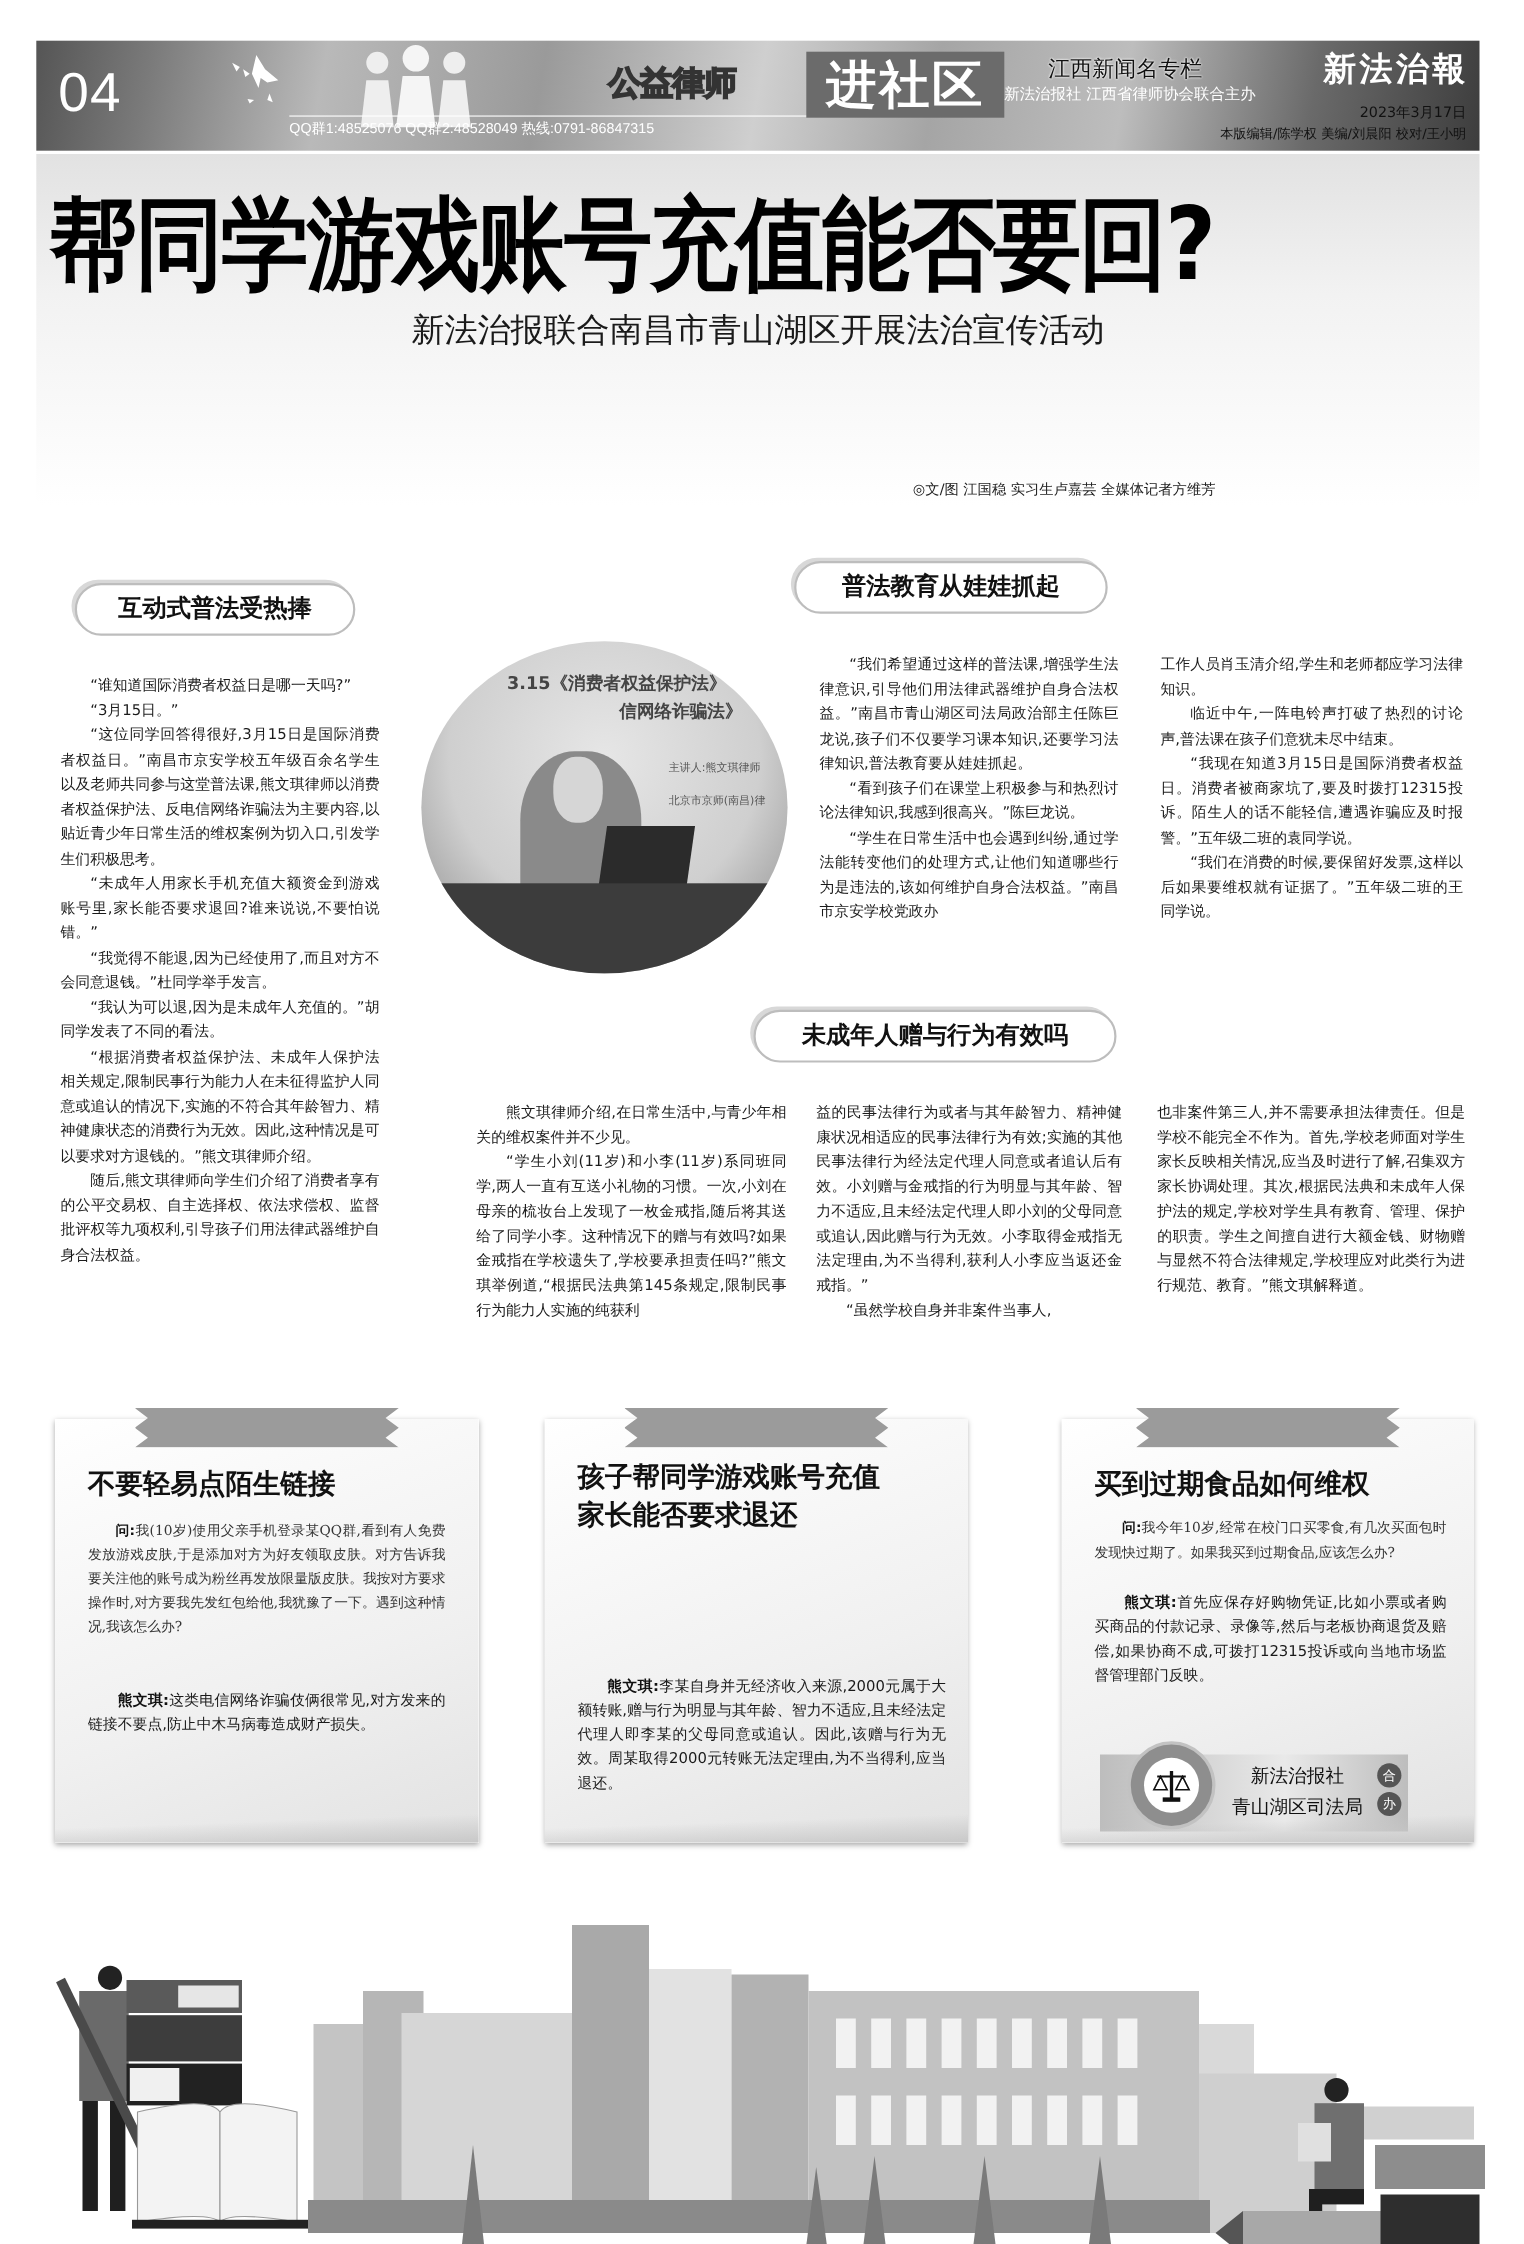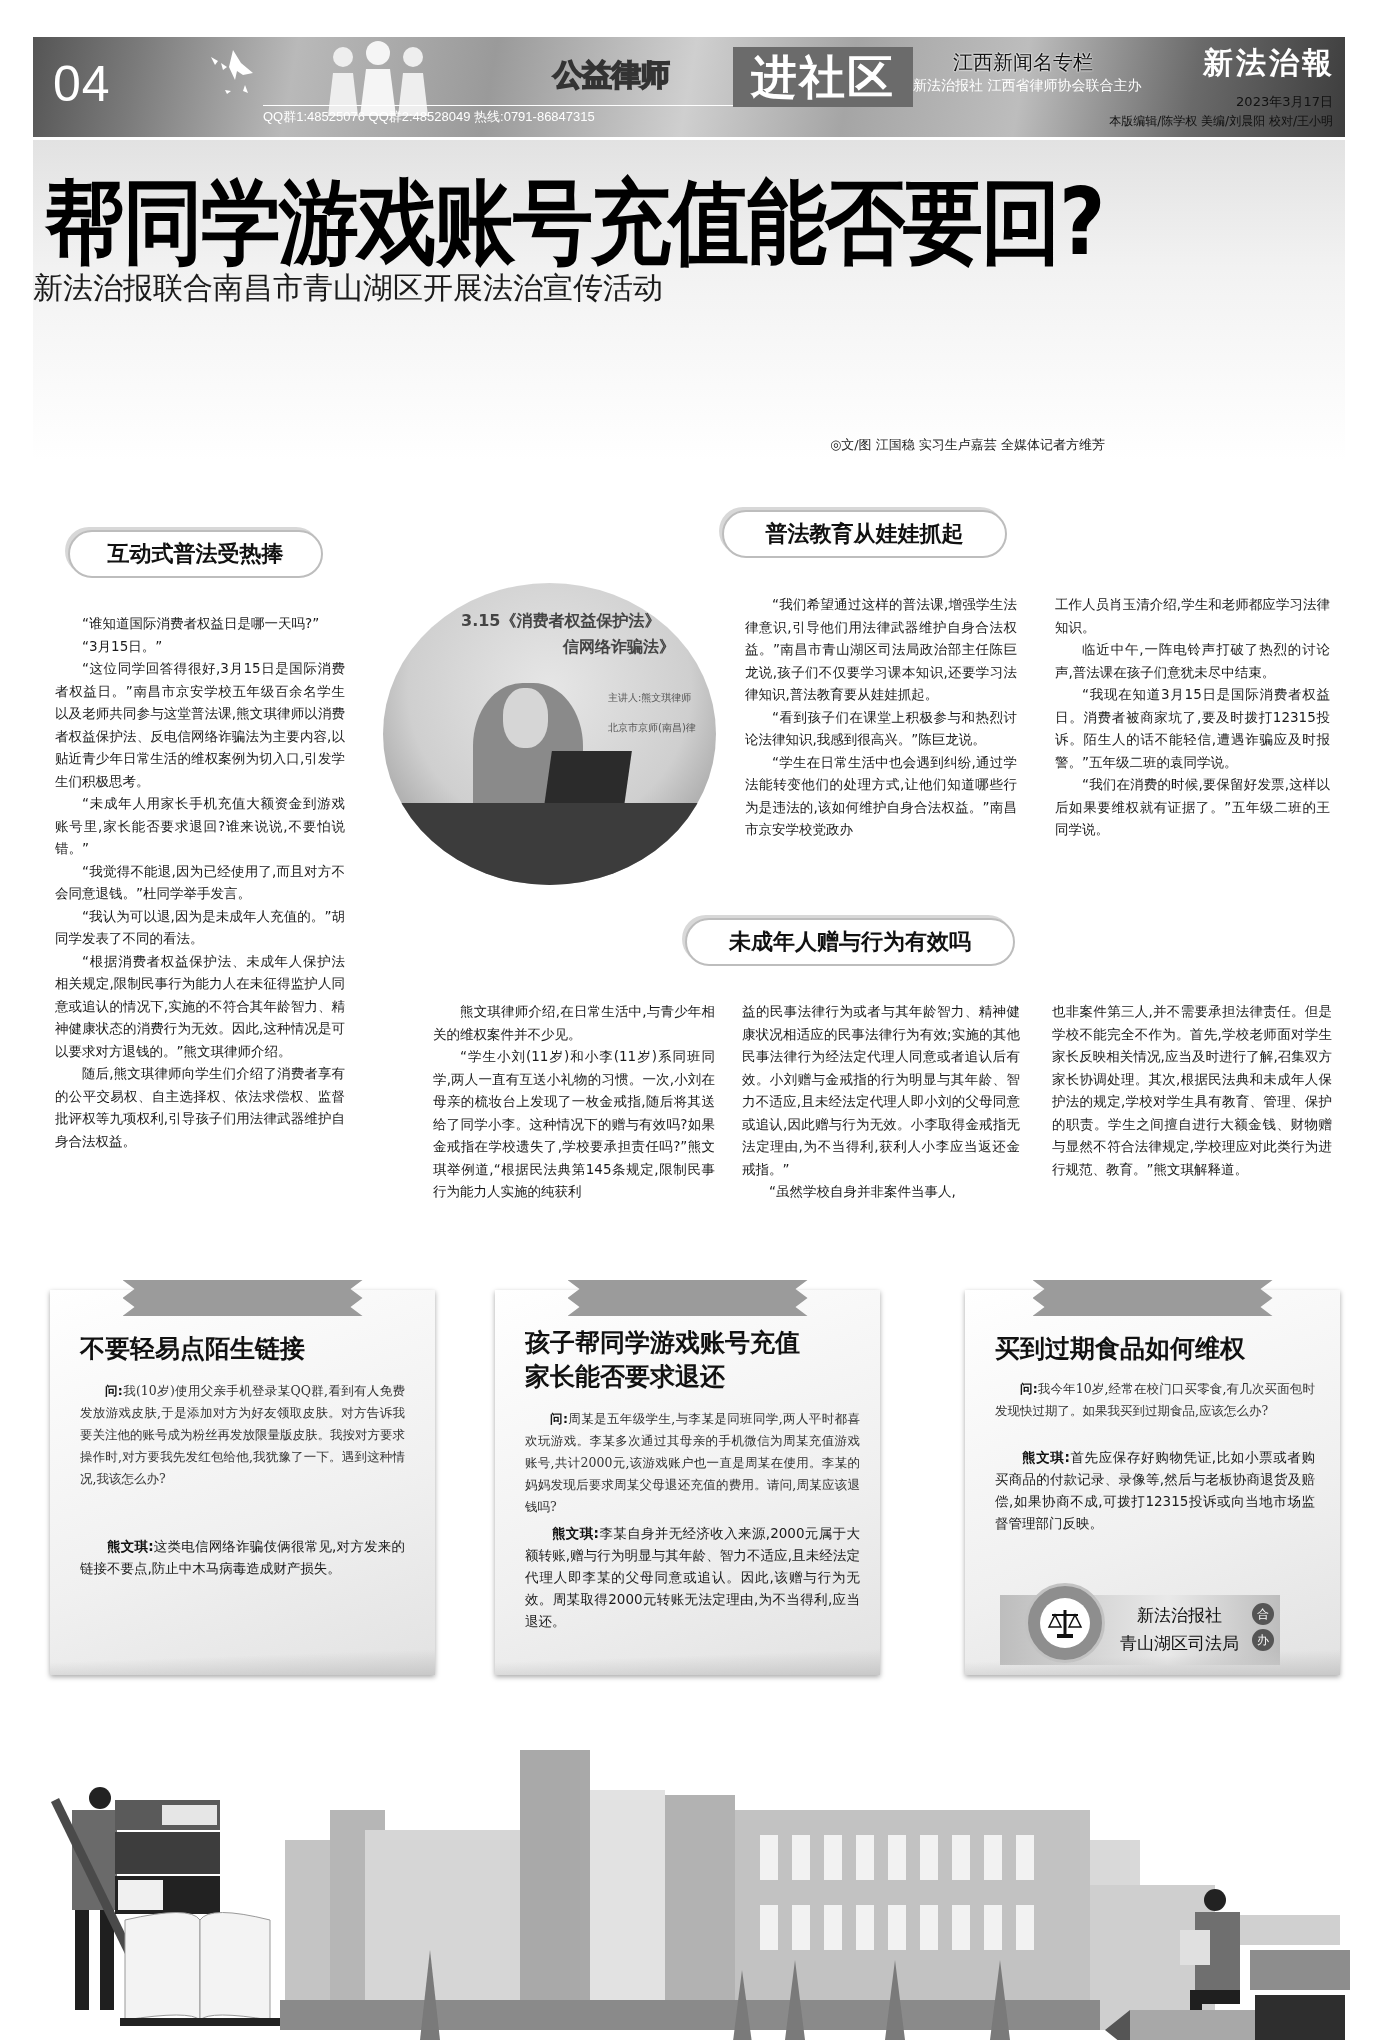--- a/index.html
+++ b/index.html
@@ -52,21 +52,21 @@
   
   .hero {
     position: absolute; left: 33px; top: 140px; width: 1312px; height: 320px;
     background: linear-gradient(180deg, #e2e2e2 0%, #f2f2f2 40%, #ffffff 100%);
   }
   .headline {
     position: absolute; left: 12px; top: 22px; width: 1300px; font-size: 80px; font-weight: bold;
     letter-spacing: -2px; color: #000; white-space: nowrap; transform: scaleY(1.15); transform-origin: top left;
   }
   .subhead {
-    position: absolute; left: 0; width: 1312px; top: 128px; font-size: 30px; color: #1a1a1a;
+    position: absolute; left: 0; width: 1312px; text-align: center; top: 140px; font-size: 30px; color: #1a1a1a;
   }
   .lede {
     position: absolute; left: 250px; top: 195px; width: 860px; font-family: "DejaVu Serif", serif;
     font-size: 12.5px; line-height: 22px; color: #222; text-indent: 2em;
   }
   .lede p { text-indent: 2em; }
   .byline {
     position: absolute; right: 240px; top: 296px; font-size: 13px; color: #222;
   }
   
@@ -229,21 +229,20 @@
   <div class="tape"></div>
   <h3>不要轻易点陌生链接</h3>
   <div class="q" style="top:90px; width:325px;"><span class="lbl">问:</span><span>我(10岁)使用父亲手机登录某QQ群,看到有人免费发放游戏皮肤,于是添加对方为好友领取皮肤。对方告诉我要关注他的账号成为粉丝再发放限量版皮肤。我按对方要求操作时,对方要我先发红包给他,我犹豫了一下。遇到这种情况,我该怎么办?</span></div>
   <div class="a" style="top:245px; width:325px;"><span class="lbl">熊文琪:</span><span>这类电信网络诈骗伎俩很常见,对方发来的链接不要点,防止中木马病毒造成财产损失。</span></div>
   <div class="fold"></div>
 </div>
 
 <div class="card" style="left:495px; width:385px;">
   <div class="tape"></div>
   <h3 style="top:36px;"><span>孩子帮同学游戏账号充值</span><br><span>家长能否要求退还</span></h3>
-  <div class="q" style="top:118px; width:335px;"><span class="lbl">问:</span><span>周某是五年级学生,与李某是同班同学,两人平时都喜欢玩游戏。李某多次通过其母亲的手机微信为周某充值游戏账号,共计2000元,该游戏账户也一直是周某在使用。李某的妈妈发现后要求周某父母退还充值的费用。请问,周某应该退钱吗?</span></div>
   <div class="a" style="top:232px; width:335px;"><span class="lbl">熊文琪:</span><span>李某自身并无经济收入来源,2000元属于大额转账,赠与行为明显与其年龄、智力不适应,且未经法定代理人即李某的父母同意或追认。因此,该赠与行为无效。周某取得2000元转账无法定理由,为不当得利,应当退还。</span></div>
   <div class="fold"></div>
 </div>
 
 <div class="card" style="left:965px; width:375px;">
   <div class="tape"></div>
   <h3>买到过期食品如何维权</h3>
   <div class="q" style="top:88px; width:320px;"><span class="lbl">问:</span><span>我今年10岁,经常在校门口买零食,有几次买面包时发现快过期了。如果我买到过期食品,应该怎么办?</span></div>
   <div class="a" style="top:156px; width:320px;"><span class="lbl">熊文琪:</span><span>首先应保存好购物凭证,比如小票或者购买商品的付款记录、录像等,然后与老板协商退货及赔偿,如果协商不成,可拨打12315投诉或向当地市场监督管理部门反映。</span></div>
   <div class="seal-box">

